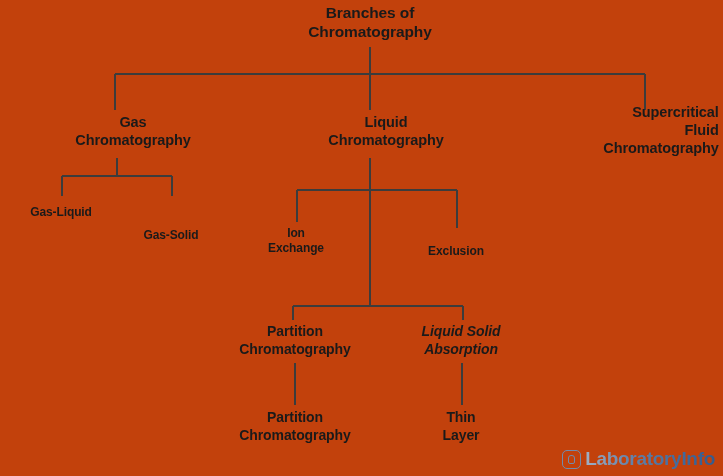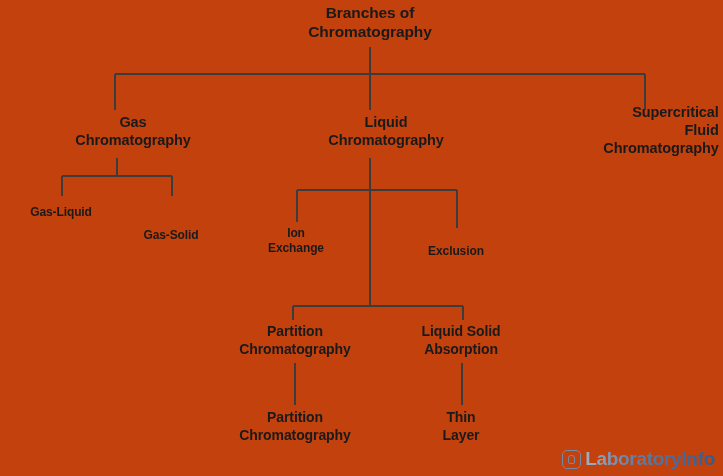--- a/index.html
+++ b/index.html
@@ -147,21 +147,21 @@
   <div class="node node-l2" style="left:171px; top:217px;margin-top:11px;">Gas-Solid</div>
 
   <div class="node node-l2" style="left:296px; top:226px;">Ion
 Exchange</div>
 
   <div class="node node-l2" style="left:456px; top:244px;">Exclusion</div>
 
   <div class="node node-l3" style="left:295px; top:323px;">Partition
 Chromatography</div>
 
-  <div class="node node-l3" style="left:461px; top:323px;">Liquid Solid
+  <div class="node node-l3" style="left:461px; top:323px;font-style:italic;">Liquid Solid
 Absorption</div>
 
   <div class="node node-l4" style="left:295px; top:409px;">Partition
 Chromatography</div>
 
   <div class="node node-l4" style="left:461px; top:409px;">Thin
 Layer</div>
 
   <div id="watermark">
     <span class="wm-mark"></span>

